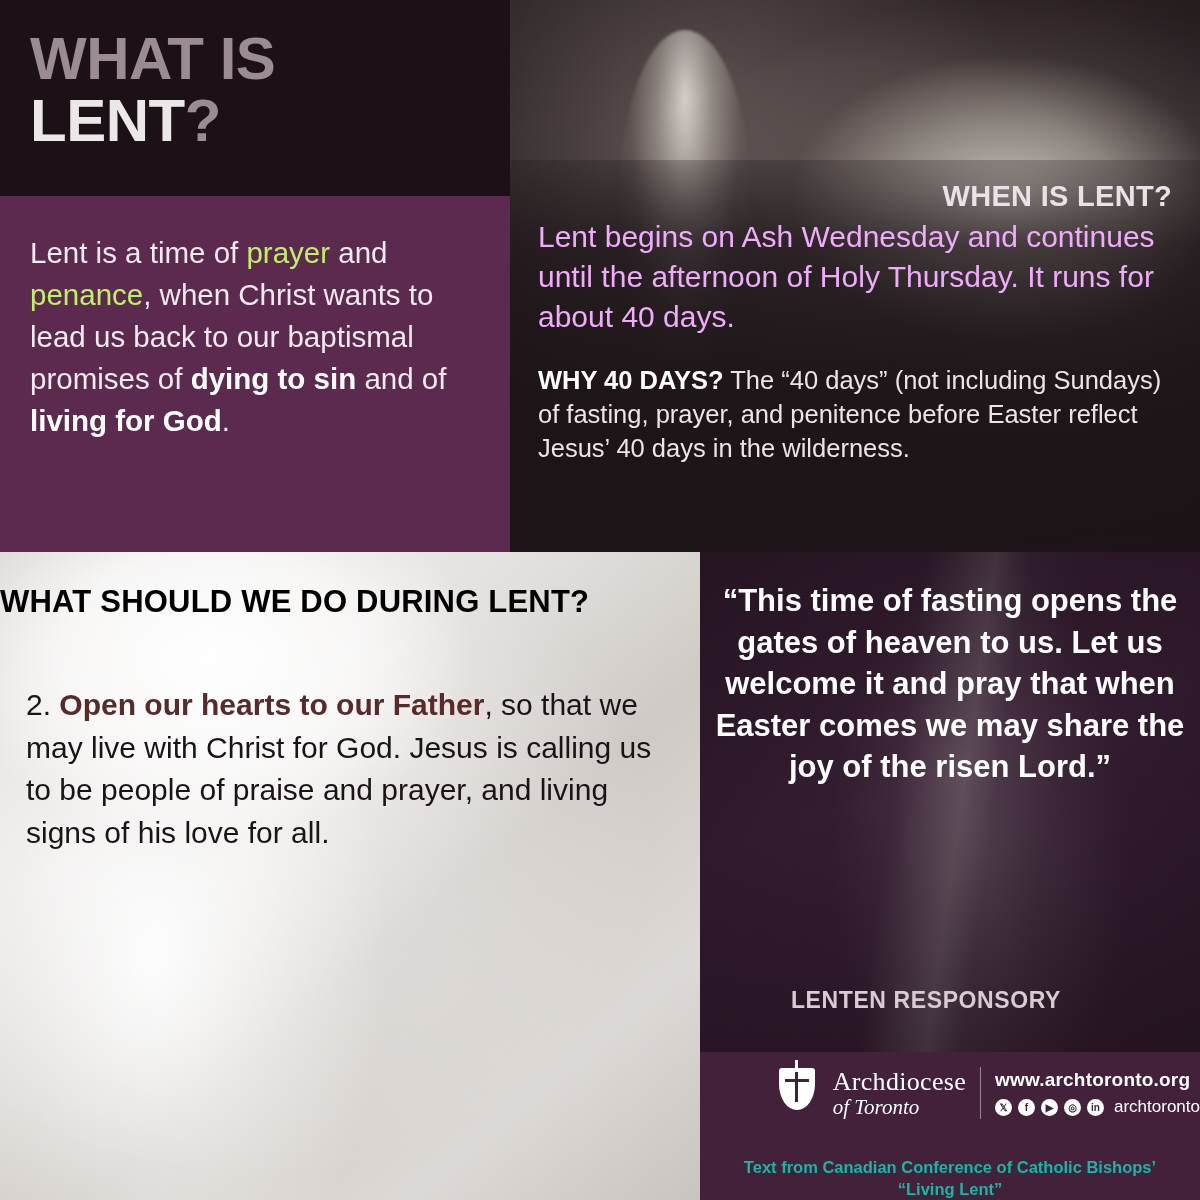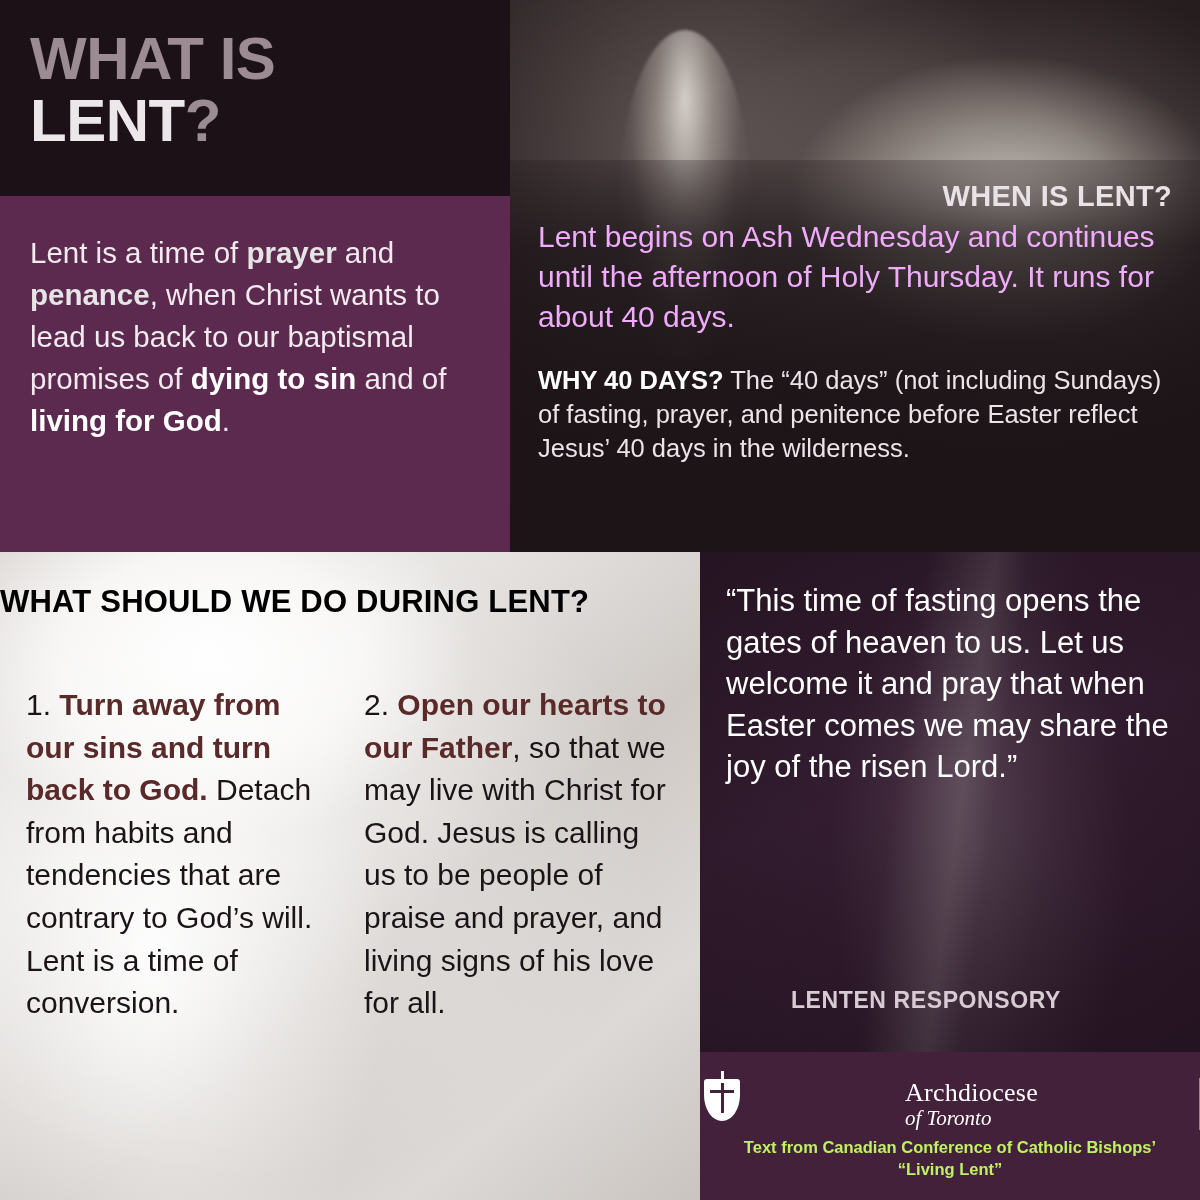--- a/index.html
+++ b/index.html
@@ -54,22 +54,22 @@
     box-sizing: border-box;
     padding: 36px 40px 0 30px;
   }
   .purple-panel p {
     margin: 0;
     font-size: 29.5px;
     line-height: 1.42;
     color: #f1eaee;
   }
   .purple-panel .lighter {
-    color: #e5e5e5;
-    font-weight: bold;
+    color: #bef264;
+    font-weight: normal;
   }
   .purple-panel .strong {
     font-weight: bold;
     color: #ffffff;
   }
 
   
   .when-block {
     position: absolute;
     left: 510px;
@@ -225,25 +225,25 @@
   .quote-scrim {
     position: absolute;
     inset: 0;
     background: radial-gradient(ellipse 100% 100% at 50% 45%, rgba(40,20,36,0.45) 0%, rgba(32,16,29,0.78) 100%);
   }
   .quote-text {
     position: absolute;
     left: 0;
     top: 28px;
     width: 500px;
-    padding: 0 26px;
-    box-sizing: border-box;
-    text-align: left;
+    padding: 0 13px;
+    box-sizing: border-box;
+    text-align: center;
     font-size: 31px;
-    font-weight: normal;
+    font-weight: bold;
     line-height: 1.34;
     color: #ffffff;
   }
   .quote-source {
     position: absolute;
     left: 0;
     bottom: 38px;
     width: 452px;
     text-align: center;
     font-size: 23px;
@@ -260,22 +260,22 @@
     width: 500px;
     height: 148px;
     background: #43213a;
     box-sizing: border-box;
     padding: 14px 0 0 0;
     overflow: hidden;
   }
   .footer-top {
     display: flex;
     align-items: center;
-    justify-content: space-between;
-    margin-top: 11px;
+    justify-content: flex-end;
+    gap: 14px;
   }
   .crest {
     width: 44px;
     height: 54px;
     position: relative;
     flex: 0 0 auto;
   }
   .crest .shield {
     position: absolute;
     left: 4px;
@@ -360,26 +360,26 @@
     flex: 0 0 auto;
   }
   .social-handle {
     font-size: 17px;
     color: #ffffff;
     margin-left: 4px;
   }
   .footer-credit {
     position: absolute;
     left: 0;
-    bottom: 20px;
+    bottom: 0;
     width: 500px;
     text-align: center;
     font-size: 16.5px;
     line-height: 1.3;
-    color: #bef264;
+    color: #14b8a6;
     font-weight: bold;
     padding: 0 18px;
     box-sizing: border-box;
   }
 </style>
 </head>
 <body>
 
 <div id="poster">
 
@@ -406,21 +406,20 @@
       <div class="when-heading">WHEN IS LENT?</div>
       <p class="when-body">Lent begins on Ash Wednesday and continues until the afternoon of Holy Thursday. It runs for about 40 days.</p>
       <p class="why-body"><span class="lead">WHY 40 DAYS?</span><span> The “40 days” (not including Sundays) of fasting, prayer, and penitence before Easter reflect Jesus’ 40 days in the wilderness.</span></p>
     </div>
   </div>
 
   <div class="do-block">
     <div class="do-art"></div>
     <div class="do-heading">WHAT SHOULD WE DO DURING LENT?</div>
     <div class="do-cols">
-      <div class="do-col"><span class="num">1. </span><span class="hl">Turn away from our sins and turn back to God.</span><span> Detach from habits and tendencies that are contrary to God’s will. Lent is a time of conversion.</span></div>
       <div class="do-col"><span class="num">2. </span><span class="hl">Open our hearts to our Father</span><span>, so that we may live with Christ for God. Jesus is calling us to be people of praise and prayer, and living signs of his love for all.</span></div>
     </div>
   </div>
 
   <div class="quote-block">
     <div class="quote-art"></div>
     <div class="quote-scrim"></div>
     <div class="quote-text">“This time of fasting opens the gates of heaven to us. Let us welcome it and pray that when Easter comes we may share the joy of the risen Lord.”</div>
     <div class="quote-source">LENTEN RESPONSORY</div>
   </div>
@@ -429,20 +428,31 @@
     <div class="footer-top">
       <div class="crest">
         <div class="cross-top"></div>
         <div class="shield"></div>
       </div>
       <div class="arch-name">
         <div class="l1">Archdiocese</div>
         <div class="l2">of Toronto</div>
       </div>
       <div class="footer-divider"></div>
+      <div class="footer-web">
+        <div class="url">www.archtoronto.org</div>
+        <div class="social-row">
+          <span class="social-icon">𝕏</span>
+          <span class="social-icon">f</span>
+          <span class="social-icon">▶</span>
+          <span class="social-icon">◎</span>
+          <span class="social-icon">in</span>
+          <span class="social-handle">archtoronto</span>
+        </div>
+      </div>
     </div>
     <div class="footer-credit">
       <div>Text from Canadian Conference of Catholic Bishops’</div>
       <div>“Living Lent”</div>
     </div>
   </div>
 
 </div>
 
 </body></html>

